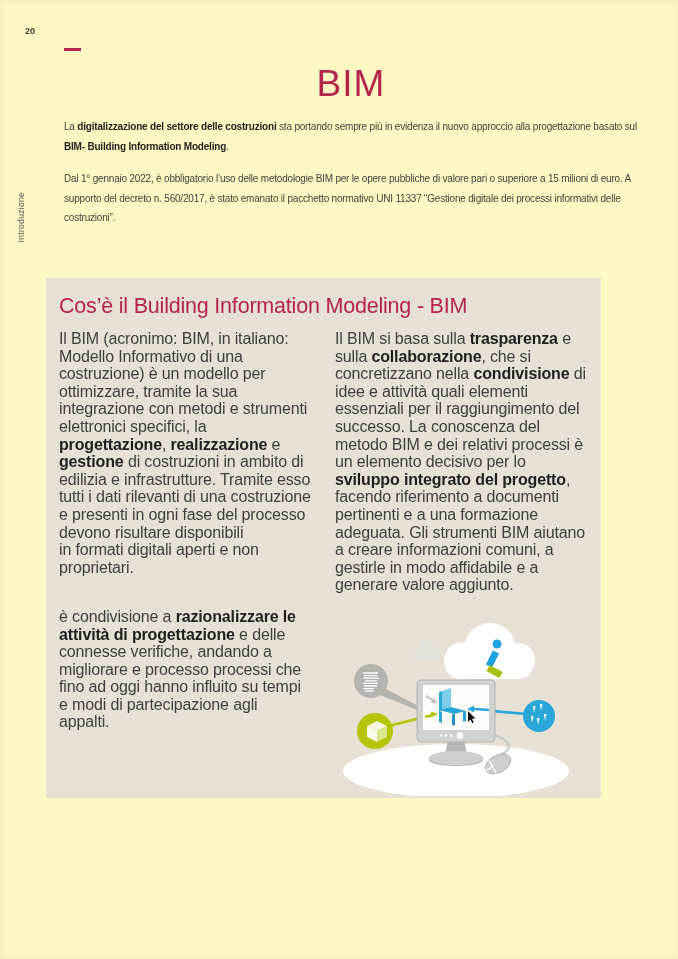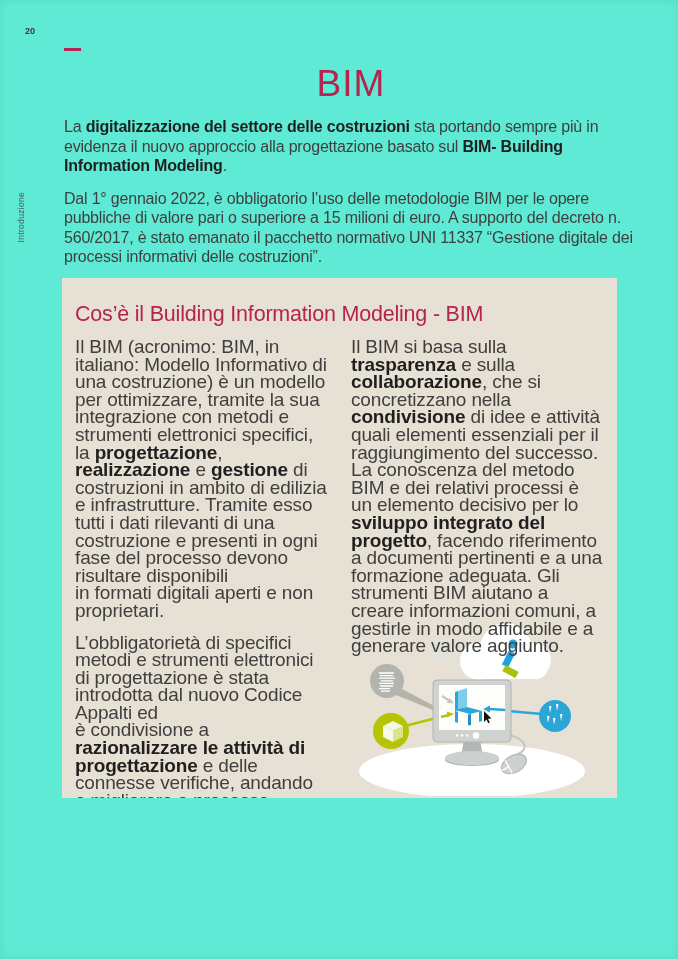--- a/index.html
+++ b/index.html
@@ -1,53 +1,53 @@
 <!DOCTYPE html>
 <html><head>
 <meta charset="utf-8">
 <style>
   * { margin:0; padding:0; box-sizing:border-box; }
   html,body { background:#ffffff; }
   .page {
-    position:relative; width:678px; height:959px; background:#5eead4;
+    position:relative; width:678px; height:959px; background:#fef9c3;
     font-family:"Liberation Sans", sans-serif; color:#3f3f3f;
     box-shadow: inset 0 0 9px rgba(0,0,0,.07);
     overflow:hidden;
   }
   .page-number {
     position:absolute; left:25px; top:26px;
     font-size:9px; font-weight:bold; color:#3a3a3a;
   }
   .side-label {
     position:absolute; left:16px; top:192px;
     writing-mode:vertical-rl; transform:rotate(180deg);
     font-size:8.5px; color:#5a5a5a; letter-spacing:.3px;
   }
   .content { position:absolute; left:64px; top:48px; width:574px; }
   .title-dash { width:17px; height:3px; background:#b5234f; }
   .page-title {
     margin-top:13px; font-size:37px; font-weight:300; line-height:40px;
     color:#b5234f; letter-spacing:1px;text-align:center;
   }
   .intro p {
-    margin-top:13px; font-size:16px; line-height:19.5px;
+    margin-top:13px; font-size:10px; line-height:19.5px;
     letter-spacing:-.2px; color:#3f3f3f;
   }
   .intro p b, .col p b { font-weight:700; color:#1f1f1f; }
   .info-box {
-    position:absolute; left:62px; top:278px; width:555px; height:520px;
-    background:#e7e0d4; padding:24px 13px; overflow:hidden;
+    position:absolute; left:46px; top:278px; width:555px; height:520px;
+    background:#e7e0d4; padding:16px 13px; overflow:hidden;
   }
   .box-title {
     font-size:21.5px; font-weight:400; color:#b5234f; letter-spacing:-.2px;
   }
   .cols { display:flex; gap:23px; margin-top:11px; position:relative; z-index:2; }
   .col { width:253px; }
   .col p {
-    font-size:19px; line-height:17.6px; letter-spacing:-.15px;
+    font-size:16px; line-height:17.6px; letter-spacing:-.15px;
     color:#3f3f3f; margin-bottom:14px;
   }
   .illustration {
     position:absolute; left:288px; top:337px; width:267px; height:181px; z-index:1;
   }
 </style>
 </head>
 <body>
 
 <div class="page">
@@ -62,21 +62,21 @@
       <p><span>La </span><b>digitalizzazione del settore delle costruzioni</b><span> sta portando sempre più in evidenza il nuovo approccio alla progettazione basato sul </span><b>BIM- Building Information Modeling</b><span>.</span></p>
       <p><span>Dal 1° gennaio 2022, è obbligatorio l’uso delle metodologie BIM per le opere pubbliche di valore pari o superiore a 15 milioni di euro. A supporto del decreto n. 560/2017, è stato emanato il pacchetto normativo UNI 11337 “Gestione digitale dei processi informativi delle costruzioni”.</span></p>
     </div>
   </div>
 
   <div class="info-box">
     <h2 class="box-title">Cos’è il Building Information Modeling - BIM</h2>
     <div class="cols">
       <div class="col">
         <p><span>Il BIM (acronimo: BIM, in italiano: Modello Informativo di una costruzione) è un modello per ottimizzare, tramite la sua integrazione con metodi e strumenti elettronici specifici, la </span><b>progettazione</b><span>, </span><b>realizzazione</b><span> e </span><b>gestione</b><span> di costruzioni in ambito di edilizia e infrastrutture. Tramite esso tutti i dati rilevanti di una costruzione e presenti in ogni fase del processo devono risultare disponibili</span><br><span>in formati digitali aperti e non proprietari.</span></p>
-        <p><span>L’obbligatorietà di specifici metodi e strumenti elettronici di progettazione è stata introdotta dal nuovo Codice Appalti ed</span><br><span>è condivisione a </span><b>razionalizzare le attività di progettazione</b><span> e delle connesse verifiche, andando a migliorare e processo processi che fino ad oggi hanno influito su tempi e modi di partecipazione agli appalti.</span></p>
+        <p><br><span>è condivisione a </span><b>razionalizzare le attività di progettazione</b><span> e delle connesse verifiche, andando a migliorare e processo processi che fino ad oggi hanno influito su tempi e modi di partecipazione agli appalti.</span></p>
       </div>
       <div class="col">
         <p><span>Il BIM si basa sulla </span><b>trasparenza</b><span> e sulla </span><b>collaborazione</b><span>, che si concretizzano nella </span><b>condivisione</b><span> di idee e attività quali elementi essenziali per il raggiungimento del successo. La conoscenza del metodo BIM e dei relativi processi è un elemento decisivo per lo </span><b>sviluppo integrato del progetto</b><span>, facendo riferimento a documenti pertinenti e a una formazione adeguata. Gli strumenti BIM aiutano a creare informazioni comuni, a gestirle in modo affidabile e a generare valore aggiunto.</span></p>
       </div>
     </div>
 
     <svg class="illustration" viewBox="0 0 267 181" width="267" height="181" xmlns="http://www.w3.org/2000/svg">
 
       <ellipse cx="122" cy="156" rx="113" ry="27" fill="#ffffff"></ellipse>
 

